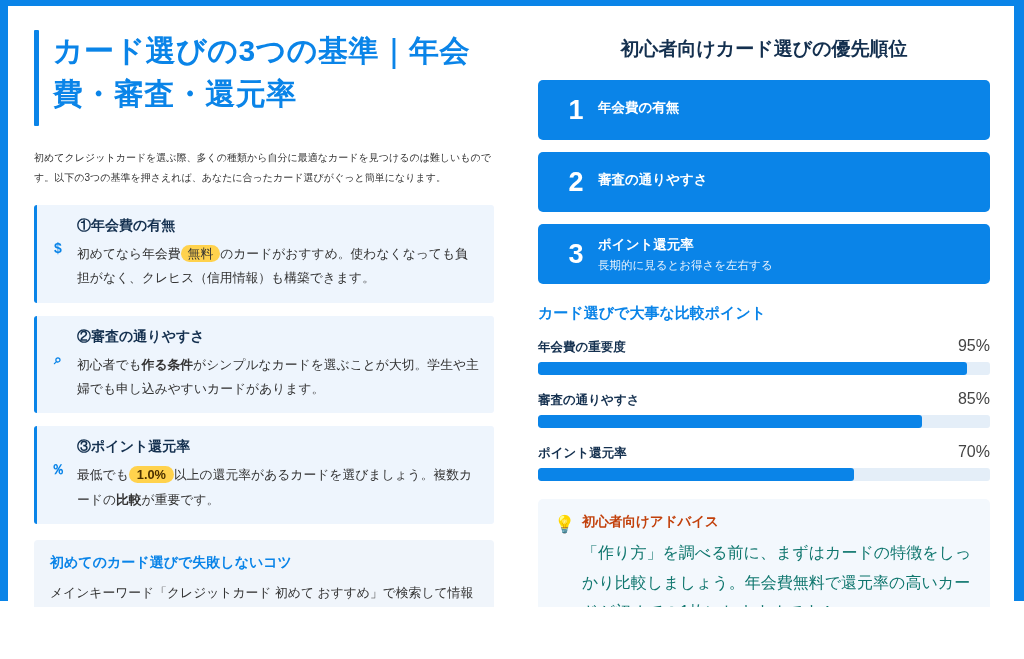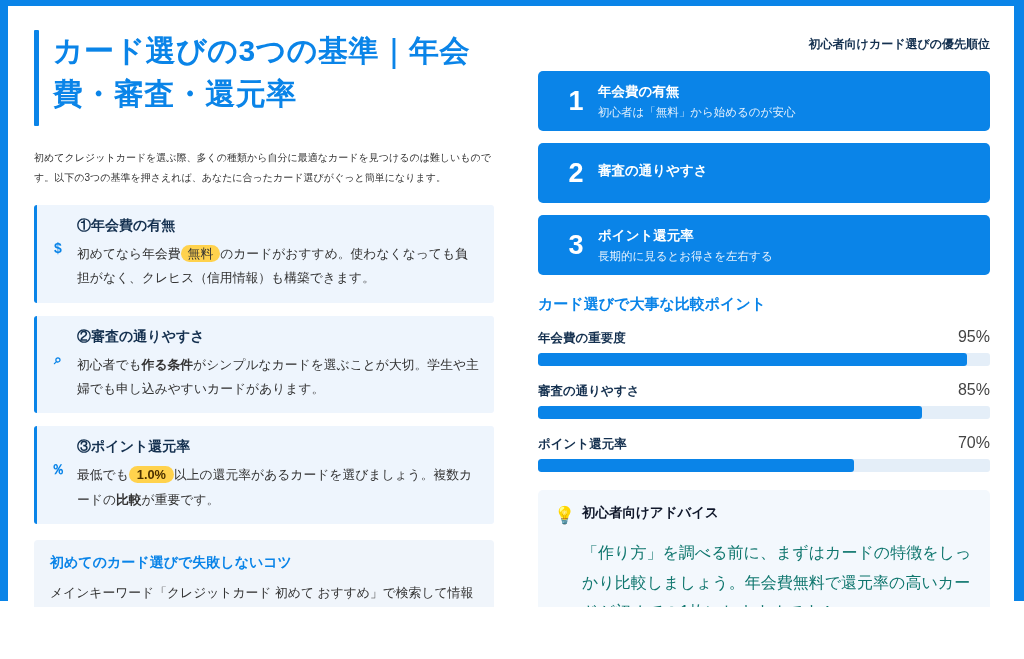--- a/index.html
+++ b/index.html
@@ -135,22 +135,22 @@
     margin-bottom: 7px;
   }
   .tips-p:last-child { margin-bottom: 0; }
 
   
   .right {
     width: 494px;
     padding: 30px 24px 10px 18px;
   }
   .right-head {
-    text-align: right;
-    font-size: 12px;
+    text-align: center;
+    font-size: 19px;
     font-weight: bold;
     color: #14304f;
     margin-bottom: 18px;
   }
   .prio {
     display: flex;
     align-items: center;
     background: #0a84e8;
     border-radius: 5px;
     padding: 14px 16px;
@@ -219,22 +219,22 @@
   .advice-icon {
     flex: 0 0 28px;
     font-size: 17px;
     color: #ffc400;
     line-height: 1.2;
     padding-top: 2px;
   }
   .advice-t {
     font-size: 13.5px;
     font-weight: bold;
-    color: #0f172a;
-    margin-bottom: 16px;
+    color: #c2410c;
+    margin-bottom: 7px;
   }
   .advice-b {
     font-size: 16px;
     color: #0f766e;
     line-height: 1.85;
   }
 </style>
 </head>
 <body>
 
@@ -280,21 +280,20 @@
       </div>
     </div>
 
     <div class="right">
       <div class="right-head">初心者向けカード選びの優先順位</div>
 
       <div class="prio">
         <div class="prio-num">1</div>
         <div class="prio-txt">
           <div class="prio-t">年会費の有無</div>
-          <div class="prio-s">初心者は「無料」から始めるのが安心</div>
         </div>
       </div>
 
       <div class="prio">
         <div class="prio-num">2</div>
         <div class="prio-txt">
           <div class="prio-t">審査の通りやすさ</div>
         </div>
       </div>
 

